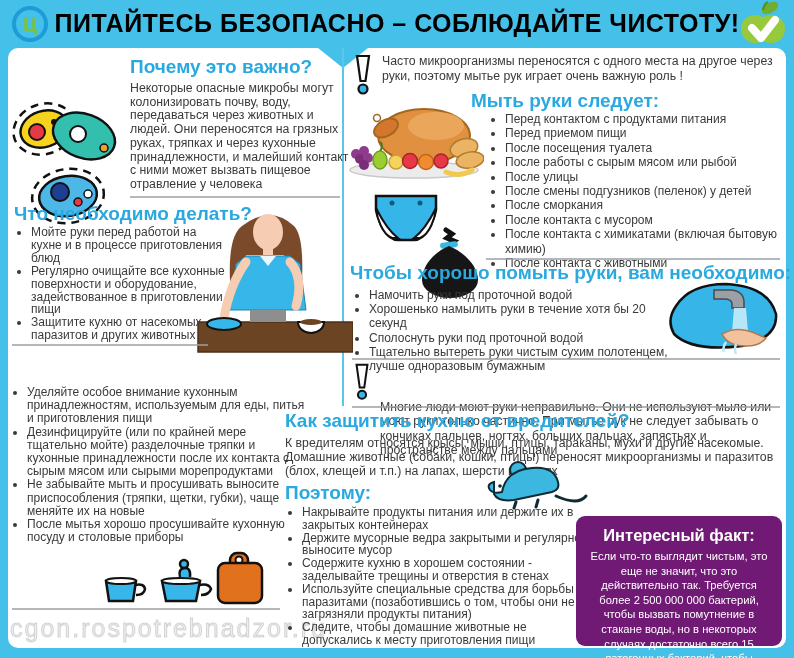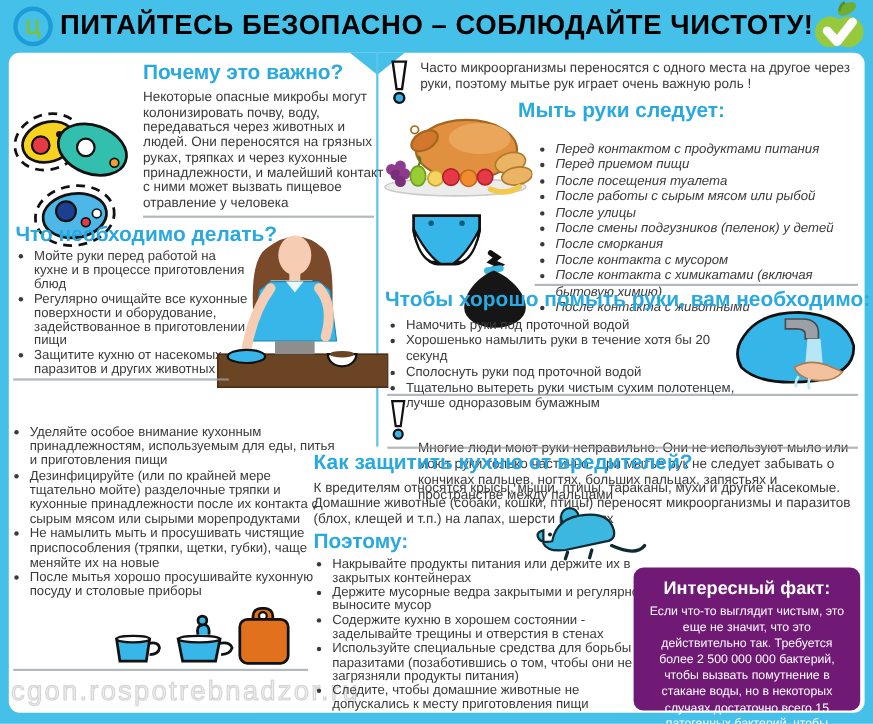--- a/index.html
+++ b/index.html
@@ -87,21 +87,21 @@
       <ellipse cx="44" cy="118" rx="17" ry="6" fill="#37b6e9" stroke="#111" stroke-width="2"></ellipse>
       <path d="M118,116 a13,11 0 0 0 26,0 Z" fill="#ffffff" stroke="#111" stroke-width="2"></path>
       <ellipse cx="131" cy="116" rx="11" ry="3" fill="#6b4423"></ellipse>
     </svg>
 
     <div class="sep" style="left:4px;top:296px;width:196px;"></div>
 
     <ul style="left:4px;top:338px;width:282px;font-size:12px;line-height:13.2px;">
       <li>Уделяйте особое внимание кухонным принадлежностям, используемым для еды, питья и приготовления пищи</li>
       <li>Дезинфицируйте (или по крайней мере тщательно мойте) разделочные тряпки и кухонные принадлежности после их контакта с сырым мясом или сырыми морепродуктами</li>
-      <li>Не намылить мыть и просушивать чистящие приспособления (тряпки, щетки, губки), чаще меняйте их на новые</li>
+      <li>Не забывайте мыть и просушивать выносите приспособления (тряпки, щетки, губки), чаще меняйте их на новые</li>
       <li>После мытья хорошо просушивайте кухонную посуду и столовые приборы</li>
     </ul>
 
     <svg class="ill" style="left:90px;top:503px;" width="172" height="54" viewBox="0 0 172 54">
       <rect x="132" y="2" width="18" height="18" rx="7" fill="#e2711d" stroke="#111" stroke-width="2.5"></rect>
       <circle cx="141" cy="9" r="3.5" fill="#fff" stroke="#111" stroke-width="2"></circle>
       <rect x="120" y="12" width="44" height="40" rx="7" fill="#e2711d" stroke="#111" stroke-width="2.5"></rect>
       <path d="M64,30 h38 l-4,20 h-30 Z" fill="#37b6e9" stroke="#111" stroke-width="2.5"></path>
       <ellipse cx="83" cy="30" rx="19" ry="3" fill="#fff" stroke="#111" stroke-width="2"></ellipse>
       <path d="M101,34 q10,-2 12,4 q-2,6 -10,6" fill="none" stroke="#111" stroke-width="2.5"></path>
@@ -115,21 +115,21 @@
     <div class="sep" style="left:4px;top:560px;width:268px;"></div>
     <div class="wm" style="left:2px;top:566px;">cgon.rospotrebnadzor.ru</div>
 
     <svg class="ill" style="left:344px;top:6px;" width="22" height="42" viewBox="0 0 22 42">
       <path d="M5,2 L17,2 L13.5,27 L8.5,27 Z" fill="#fff" stroke="#111" stroke-width="2.2"></path>
       <circle cx="11" cy="35" r="4.5" fill="#35b5e8" stroke="#111" stroke-width="2.2"></circle>
     </svg>
     <div class="body-text" style="left:374px;top:6px;width:400px;line-height:14.5px;">Часто микроорганизмы переносятся с одного места на другое через руки, поэтому мытье рук играет очень важную роль !</div>
 
     <h2 style="left:340px;top:42px;width:434px;text-align:center;">Мыть руки следует:</h2>
-    <ul style="left:482px;top:80px;width:290px;font-size:12px;line-height:14.4px;font-style:italic;">
+    <ul style="left:482px;top:64px;width:290px;font-size:12px;line-height:14.4px;">
       <li>Перед контактом с продуктами питания</li>
       <li>Перед приемом пищи</li>
       <li>После посещения туалета</li>
       <li>После работы с сырым мясом или рыбой</li>
       <li>После улицы</li>
       <li>После смены подгузников (пеленок) у детей</li>
       <li>После сморкания</li>
       <li>После контакта с мусором</li>
       <li>После контакта с химикатами (включая бытовую химию)</li>
       <li>После контакта с животными</li>

